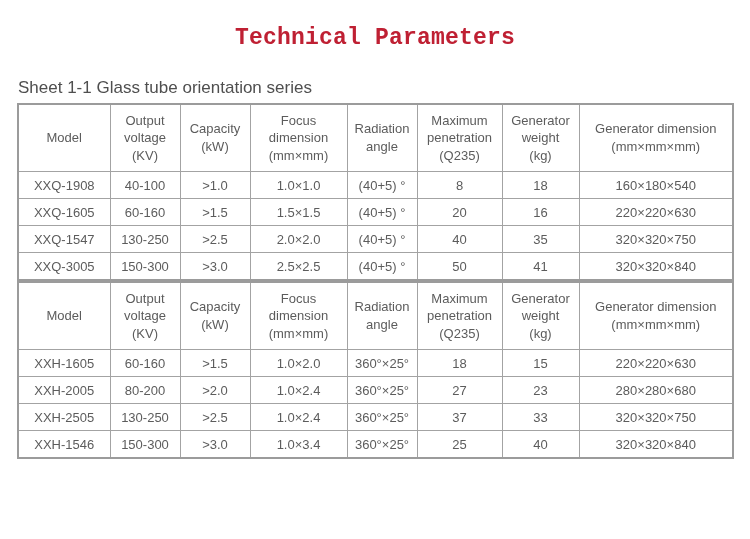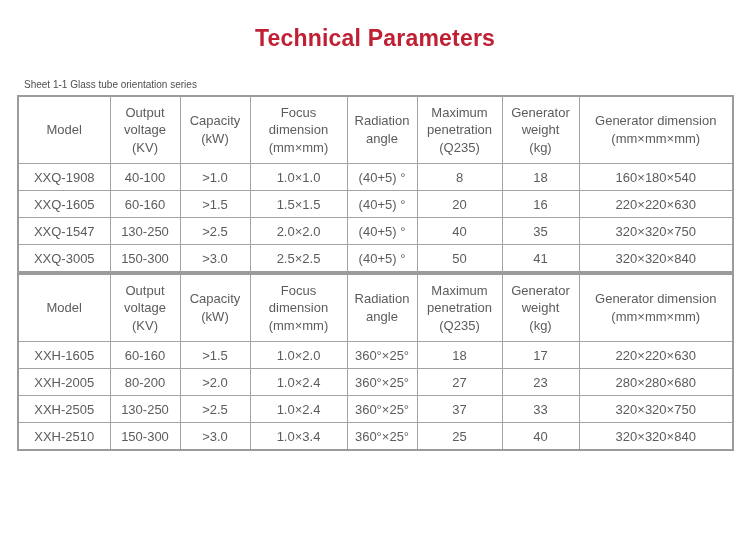--- a/index.html
+++ b/index.html
@@ -14,30 +14,30 @@
   .page {
     width: 750px;
     height: 539px;
     box-sizing: border-box;
     padding: 0 17px;
   }
   .page-title {
     margin: 0;
     padding-top: 25px;
     text-align: center;
-    font-family: Liberation Sans, sans-serif;
+    font-family: Liberation Mono, monospace;
     font-weight: bold;
     font-size: 23px;
     letter-spacing: 0.2px;
     color: #bf2033;
   }
   .sheet-caption {
-    font-size: 10px;
+    font-size: 17px;
     color: #4f4f4f;
-    margin: 0 0 5px 7px;
+    margin: 0 0 5px 1px;
   }
   .caption-1 { margin-top: 27px; }
   .caption-2 { margin-top: 15px; }
   table.params {
     border-collapse: collapse;
     table-layout: fixed;
     width: 715px;
     border: 2px solid #9b9b9b;
   }
   table.params th,
@@ -192,21 +192,21 @@
         </tr>
       </thead>
     <tbody>
         <tr>
           <td>XXH-1605</td>
           <td>60-160</td>
           <td>&gt;1.5</td>
           <td>1.0×2.0</td>
           <td>360°×25°</td>
           <td>18</td>
-          <td>17</td>
+          <td>15</td>
           <td>220×220×630</td>
         </tr>
         <tr>
           <td>XXH-2005</td>
           <td>80-200</td>
           <td>&gt;2.0</td>
           <td>1.0×2.4</td>
           <td>360°×25°</td>
           <td>27</td>
           <td>23</td>
@@ -216,21 +216,21 @@
           <td>XXH-2505</td>
           <td>130-250</td>
           <td>&gt;2.5</td>
           <td>1.0×2.4</td>
           <td>360°×25°</td>
           <td>37</td>
           <td>33</td>
           <td>320×320×750</td>
         </tr>
         <tr>
-          <td>XXH-2510</td>
+          <td>XXH-1546</td>
           <td>150-300</td>
           <td>&gt;3.0</td>
           <td>1.0×3.4</td>
           <td>360°×25°</td>
           <td>25</td>
           <td>40</td>
           <td>320×320×840</td>
         </tr>
       </tbody>
   </table>

